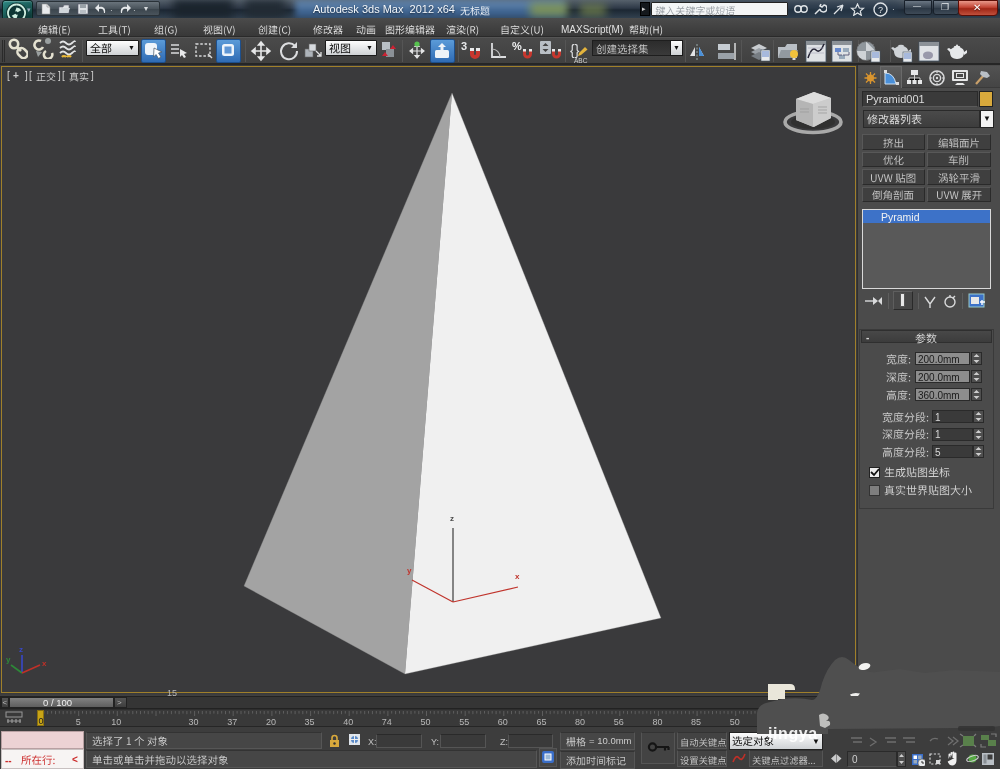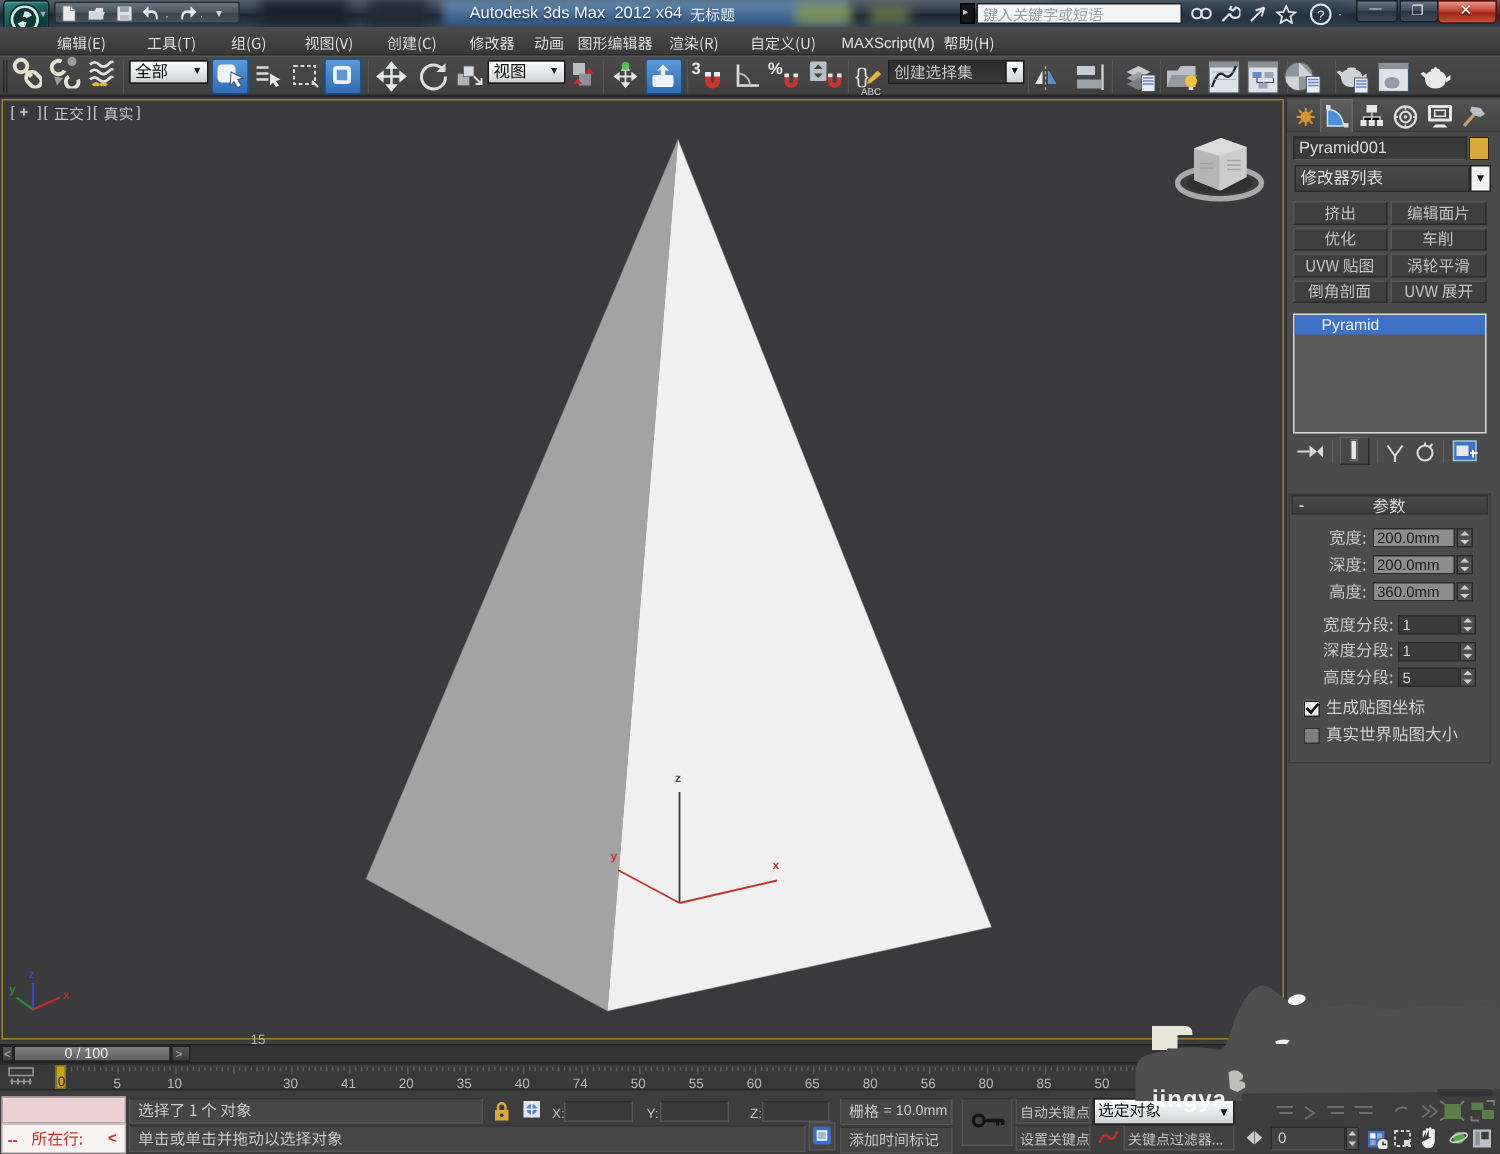--- a/index.html
+++ b/index.html
@@ -728,21 +728,21 @@
       <path d="M843.9 0v3.2"></path>
       <path d="M847.8 0v2.6"></path>
       <path d="M851.7 0v5"></path>
     </g>
   </svg>
 <div style="position:absolute;left:37.0px;top:717px;font:normal 9px/10.3px 'Liberation Sans', sans-serif;color:#b8b8b8;white-space:nowrap;">0</div>
 <div style="position:absolute;left:75.65px;top:717px;font:normal 9px/10.3px 'Liberation Sans', sans-serif;color:#b8b8b8;white-space:nowrap;">5</div>
 <div style="position:absolute;left:111.30000000000001px;top:717px;font:normal 9px/10.3px 'Liberation Sans', sans-serif;color:#b8b8b8;white-space:nowrap;">10</div>
 <div style="position:absolute;left:149.95px;top:688px;font:normal 9px/10.3px 'Liberation Sans', sans-serif;color:#b8b8b8;white-space:nowrap;margin-left:17px;">15</div>
 <div style="position:absolute;left:188.60000000000002px;top:717px;font:normal 9px/10.3px 'Liberation Sans', sans-serif;color:#b8b8b8;white-space:nowrap;">30</div>
-<div style="position:absolute;left:227.25px;top:717px;font:normal 9px/10.3px 'Liberation Sans', sans-serif;color:#b8b8b8;white-space:nowrap;">41</div>
+<div style="position:absolute;left:227.25px;top:717px;font:normal 9px/10.3px 'Liberation Sans', sans-serif;color:#b8b8b8;white-space:nowrap;">37</div>
 <div style="position:absolute;left:265.9px;top:717px;font:normal 9px/10.3px 'Liberation Sans', sans-serif;color:#b8b8b8;white-space:nowrap;">20</div>
 <div style="position:absolute;left:304.55px;top:717px;font:normal 9px/10.3px 'Liberation Sans', sans-serif;color:#b8b8b8;white-space:nowrap;">35</div>
 <div style="position:absolute;left:343.20000000000005px;top:717px;font:normal 9px/10.3px 'Liberation Sans', sans-serif;color:#b8b8b8;white-space:nowrap;">40</div>
 <div style="position:absolute;left:381.85px;top:717px;font:normal 9px/10.3px 'Liberation Sans', sans-serif;color:#b8b8b8;white-space:nowrap;">74</div>
 <div style="position:absolute;left:420.5px;top:717px;font:normal 9px/10.3px 'Liberation Sans', sans-serif;color:#b8b8b8;white-space:nowrap;">50</div>
 <div style="position:absolute;left:459.15000000000003px;top:717px;font:normal 9px/10.3px 'Liberation Sans', sans-serif;color:#b8b8b8;white-space:nowrap;">55</div>
 <div style="position:absolute;left:497.8px;top:717px;font:normal 9px/10.3px 'Liberation Sans', sans-serif;color:#b8b8b8;white-space:nowrap;">60</div>
 <div style="position:absolute;left:536.45px;top:717px;font:normal 9px/10.3px 'Liberation Sans', sans-serif;color:#b8b8b8;white-space:nowrap;">65</div>
 <div style="position:absolute;left:575.1px;top:717px;font:normal 9px/10.3px 'Liberation Sans', sans-serif;color:#b8b8b8;white-space:nowrap;">80</div>
 <div style="position:absolute;left:613.75px;top:717px;font:normal 9px/10.3px 'Liberation Sans', sans-serif;color:#b8b8b8;white-space:nowrap;">56</div>

